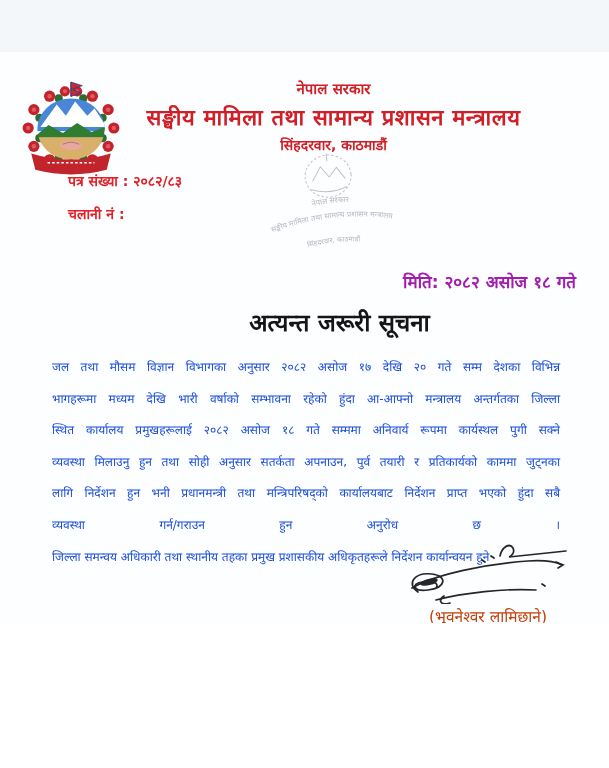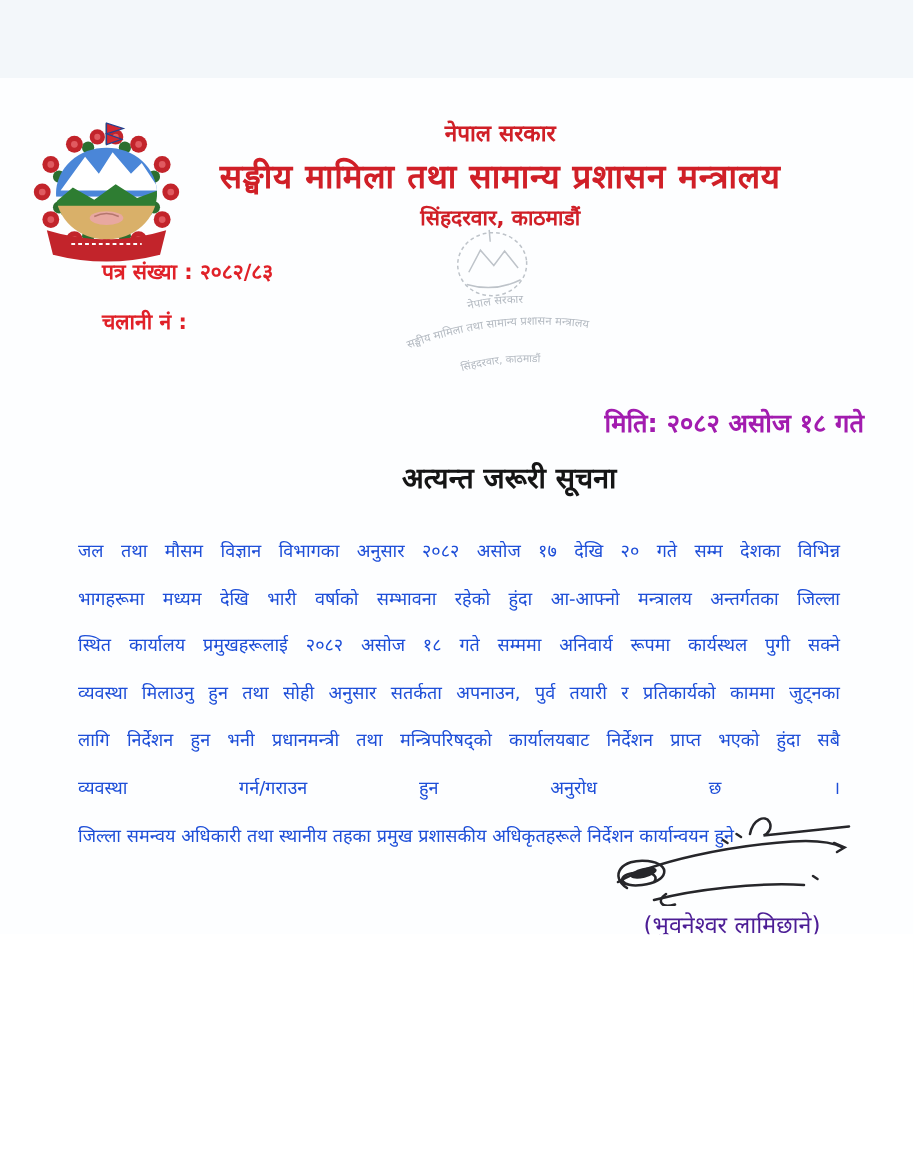--- a/index.html
+++ b/index.html
@@ -18,29 +18,29 @@
 
   
   .refs{position:absolute;left:20px;top:171px;color:#e02128;font-weight:bold;font-size:14px;margin-left:48px;}
   .ref-line{margin-bottom:14px;}
 
   
   .stamp{position:absolute;left:243px;top:148px;width:176px;height:122px;opacity:.75;transform:rotate(-5deg);}
 
   
   .date-line{position:absolute;right:33px;top:270px;font-size:17px;font-weight:600;color:#a21caf;}
-  .subject{position:absolute;left:70px;right:0;top:305px;text-align:center;font-size:19px;font-weight:bold;color:#151515;}
+  .subject{position:absolute;left:70px;right:0;top:305px;text-align:center;font-size:24px;font-weight:bold;color:#151515;}
 
   
   .body-text{position:absolute;left:52px;top:352px;width:508px;font-size:12px;color:#1d4ed8;line-height:31.6px;}
   .body-text .line{text-align:justify;text-align-last:justify;}
   .body-text .line:last-child{text-align-last:left;}
 
   
-  .sig-block{position:absolute;right:26px;top:538px;width:190px;text-align:center;color:#4c1d95;}
+  .sig-block{position:absolute;right:26px;top:538px;width:190px;text-align:center;color:#c2410c;}
   .sig-svg{display:block;margin:0 auto;}
   .sig-name{font-size:15.5px;margin-top:1px;}
   .sig-title{font-size:15.5px;margin-top:9px;}
 </style>
 </head>
 <body>
 
 <div class="page">
   <div class="topbar"></div>
 

